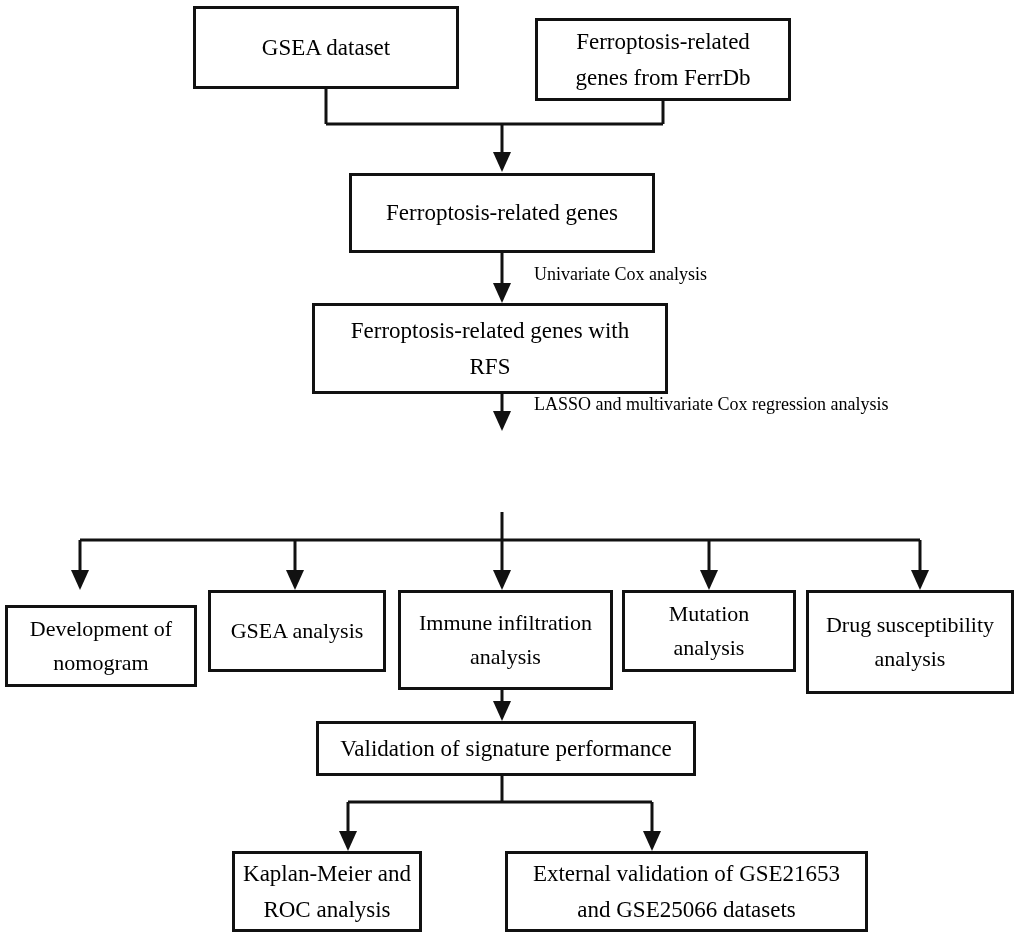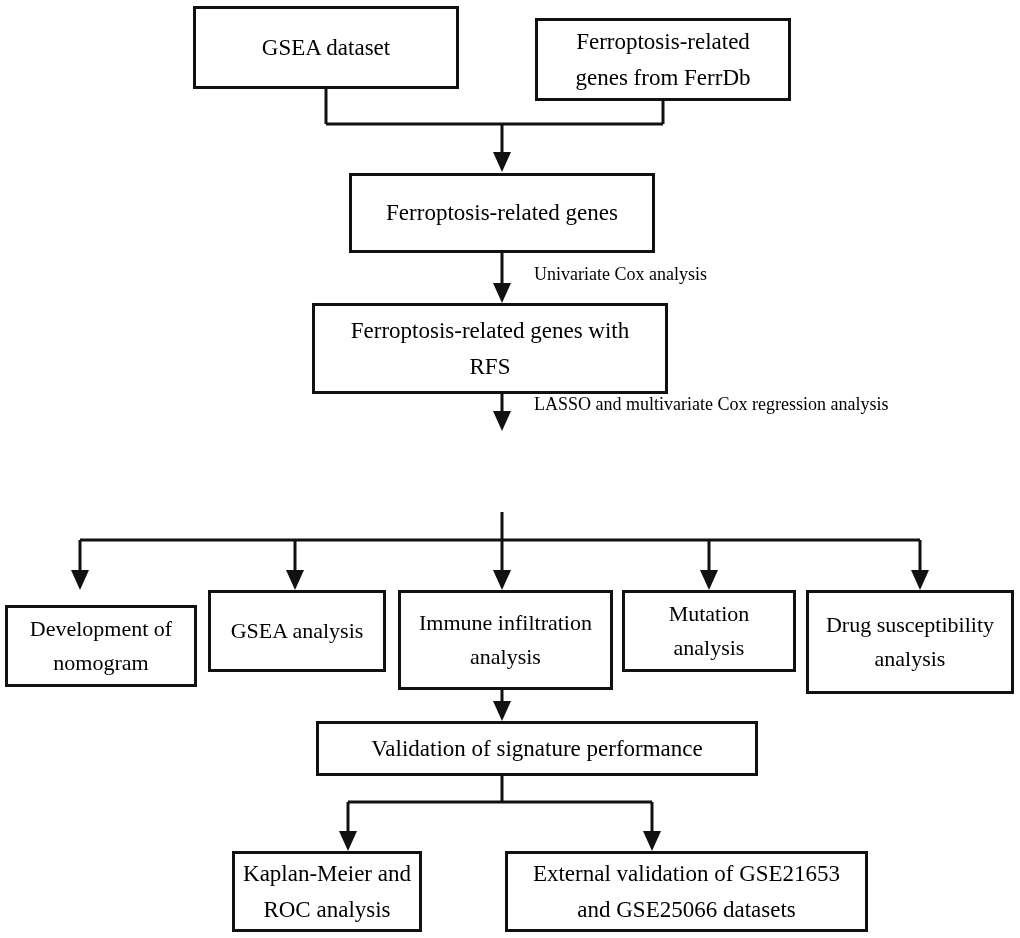--- a/index.html
+++ b/index.html
@@ -113,21 +113,21 @@
 RFS</div>
   <div class="node node-sm" id="n-nomogram" style="left: 5px; top: 590px; width: 192px; height: 82px; margin-top: 15px;">Development of
 nomogram</div>
   <div class="node node-sm" id="n-gsea" style="left: 208px; top: 590px; width: 178px; height: 82px;">GSEA analysis</div>
   <div class="node node-sm" id="n-immune" style="left: 398px; top: 590px; width: 215px; height: 100px;">Immune infiltration
 analysis</div>
   <div class="node node-sm" id="n-mutation" style="left: 622px; top: 590px; width: 174px; height: 82px;">Mutation
 analysis</div>
   <div class="node node-sm" id="n-drug" style="left: 806px; top: 590px; width: 208px; height: 104px;">Drug susceptibility
 analysis</div>
-  <div class="node" id="n-validation" style="left: 316px; top: 721px; width: 442px; height: 55px;">Validation of signature performance</div>
+  <div class="node" id="n-validation" style="left: 316px; top: 721px; width: 380px; height: 55px;">Validation of signature performance</div>
   <div class="node" id="n-kmroc" style="left: 232px; top: 851px; width: 190px; height: 81px;">Kaplan-Meier and
 ROC analysis</div>
   <div class="node" id="n-external" style="left: 505px; top: 851px; width: 363px; height: 81px;">External validation of GSE21653
 and GSE25066 datasets</div>
 
   <div class="edge-label" id="l-univariate" style="left: 534px; top: 265px;">Univariate Cox analysis</div>
   <div class="edge-label" id="l-lasso" style="left: 534px; top: 395px;">LASSO and multivariate Cox regression analysis</div>
 
 </div>
 

